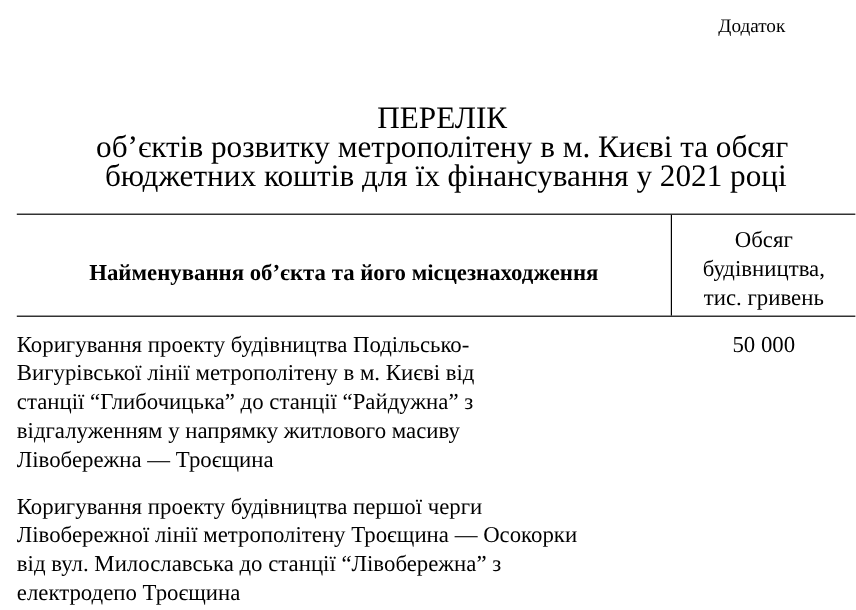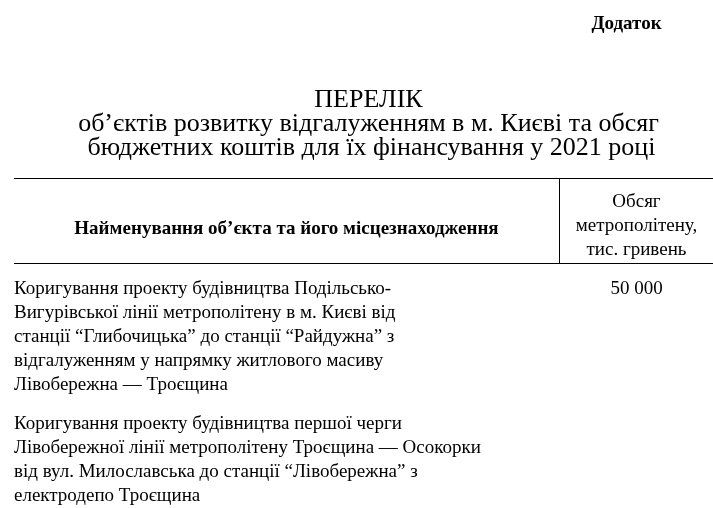--- a/index.html
+++ b/index.html
@@ -4,21 +4,21 @@
   <style>
     html, body { margin: 0; padding: 0; background: #ffffff; }
     body {
       width: 713px; height: 508px; position: relative; overflow: hidden;
       font-family: "Liberation Serif", "DejaVu Serif", serif;
       color: #000000;
       font-size: 19px;
     }
     .annex {
       position: absolute; top: 10px; left: 540px; width: 173px;
-      text-align: center; line-height: 25px; font-size: 19px; font-weight: bold;
+      text-align: center; line-height: 25px; font-size: 16px;
     }
     .annex div { display: block; }
     .title-block {
       position: absolute; top: 87px; left: 0; width: 687px;
       text-align: center; line-height: 24px; font-size: 26px; padding-left: 18px;
     }
     .title-block .t1 { padding-left: 14px; }
     .title-block .t2 { padding-left: 14px; }
     .title-block .t3 { padding-left: 20px; }
     .table {
@@ -52,30 +52,30 @@
   </style>
 </head>
 <body>
 
 <div class="annex">
   <div>Додаток</div>
 </div>
 
 <div class="title-block">
   <div class="t1">ПЕРЕЛІК</div>
-  <div class="t2">об’єктів розвитку відгалуженням в м. Києві та обсяг</div>
+  <div class="t2">об’єктів розвитку метрополітену в м. Києві та обсяг</div>
   <div class="t3">бюджетних коштів для їх фінансування у 2021 році</div>
 </div>
 
 <div class="table">
   <div class="thead">
     <div class="th-name">Найменування  об’єкта та його місцезнаходження</div>
     <div class="th-amount">
       <div>Обсяг</div>
-      <div>метрополітену,</div>
+      <div>будівництва,</div>
       <div>тис. гривень</div>
     </div>
   </div>
 
   <div class="row row1">
     <div class="name">
       <div>Коригування проекту будівництва Подільсько-</div>
       <div>Вигурівської лінії метрополітену в м. Києві від</div>
       <div>станції “Глибочицька” до станції “Райдужна” з</div>
       <div>відгалуженням у напрямку житлового масиву</div>

